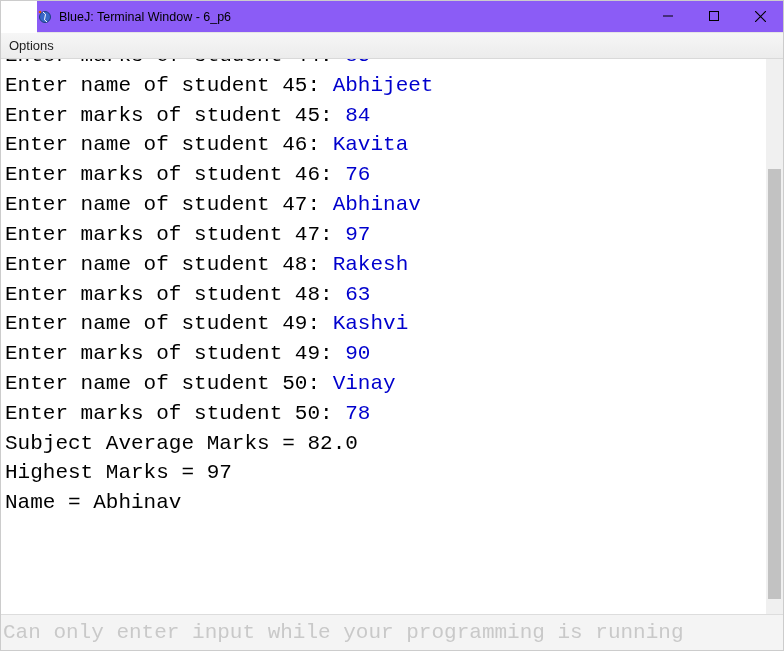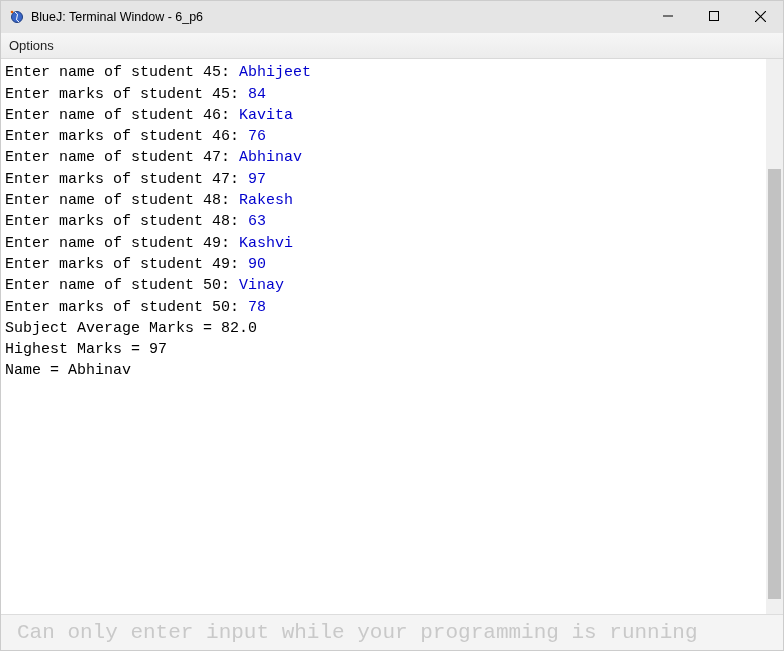--- a/index.html
+++ b/index.html
@@ -8,25 +8,26 @@
     width: 784px;
     height: 651px;
     font-family: "Segoe UI", Tahoma, sans-serif;
     background: #fff;
     overflow: hidden;
     border: 1px solid #ccc;
     position: relative;
   }
   .titlebar {
     height: 32px;
-    background: #e5e5e5;
+    background: #8b5cf6;
     display: flex;
     align-items: center;
-    padding-left: 8px;
+    padding-left: 0;
     border-bottom: 1px solid #e5e5e5;
+    margin-left: 36px;
   }
   .titlebar .icon {
     width: 16px; height: 16px;
     margin-right: 6px;
     display:flex;align-items:center;justify-content:center;
   }
   .titlebar .title {
     font-size: 12.5px;
     color: #000;
     flex: 1;
@@ -57,21 +58,21 @@
     position:absolute;
     top: 58px;
     left: 0;
     right: 0;
     bottom: 36px;
     background: #fff;
     overflow: hidden;
   }
   .terminal-content {
     font-family: "Consolas","Courier New", monospace;
-    font-size: 15px;
+    font-size: 21px;
     line-height: 1.42;
     color: #000;
     padding: 0 4px;
     position:relative;
     top: -18px;
     white-space: pre;
   }
   .terminal-content .line { display:block; }
   .inputval { color: #0000cd; }
   .scrollbar {
@@ -91,21 +92,21 @@
     border-radius:0;
   }
   .statusbar {
     position:absolute;
     left:0; right:0; bottom:0;
     height: 36px;
     background: #f4f4f4;
     border-top: 1px solid #ddd;
     display:flex;
     align-items:center;
-    padding-left: 16px;
+    padding-left: 2px;
     font-family: "Consolas","Courier New", monospace;
     font-size: 21px;
     color: #c9c9c9;
     overflow:hidden;
     white-space: nowrap;
   }
 </style>
 </head>
 <body>
 

